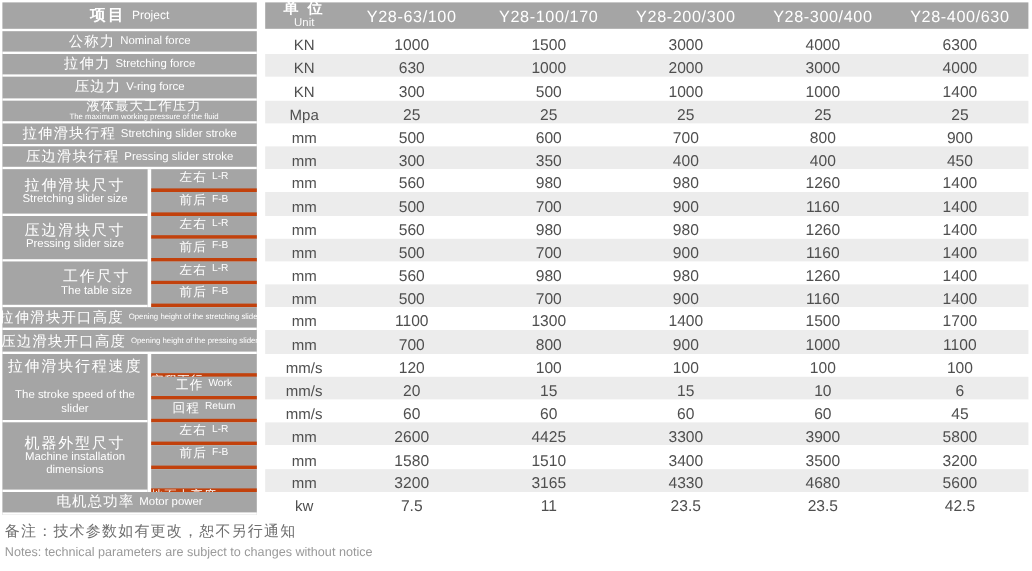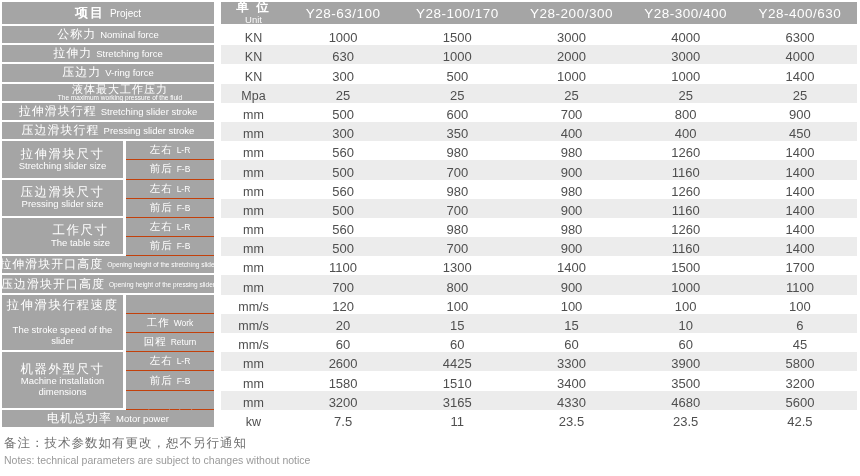--- a/index.html
+++ b/index.html
@@ -51,22 +51,22 @@
     width: 121px; margin-right: 3px; background: var(--cell-gray);
     color: var(--label-text); border-bottom: 2px solid #fff;
     display: flex; flex-direction: column; align-items: center; justify-content: center;
     text-align: center; line-height: 1.15;
   }
   .group-cell .g-zh { font-size: 12.5px; letter-spacing: 1.5px; white-space: nowrap; }
   .group-cell .g-en { font-size: 9.5px; padding: 0 2px; }
   .sub-col { width: 88px; display: flex; flex-direction: column; }
   .sub-cell {
     height: 19.2px; background: var(--cell-gray); color: var(--label-text);
-    border-bottom: 1px solid #c2410c;
-    display: flex; align-items: center; justify-content: center; gap: 4px;
+    border-bottom: 3px solid #c2410c;
+    display: flex; align-items: flex-start; justify-content: center; gap: 4px;
   }
   .sub-cell .s-zh { font-size: 10.5px; letter-spacing: 1px; white-space: nowrap; }
   .sub-cell .s-en { font-size: 8.5px; white-space: nowrap; }
   .sub-cell.stack { flex-direction: column; gap: 0; line-height: 1; }
   .sub-cell.stack .s-zh { font-size: 10px; line-height: 9px; margin-top: 37px; }
   .sub-cell.stack .s-en { font-size: 6.5px; line-height: 7px; }
 
   .bands-col { flex: 1; display: flex; flex-direction: column; }
   .band {
     height: 19.2px; margin-left: 7px; display: flex; align-items: flex-end;

